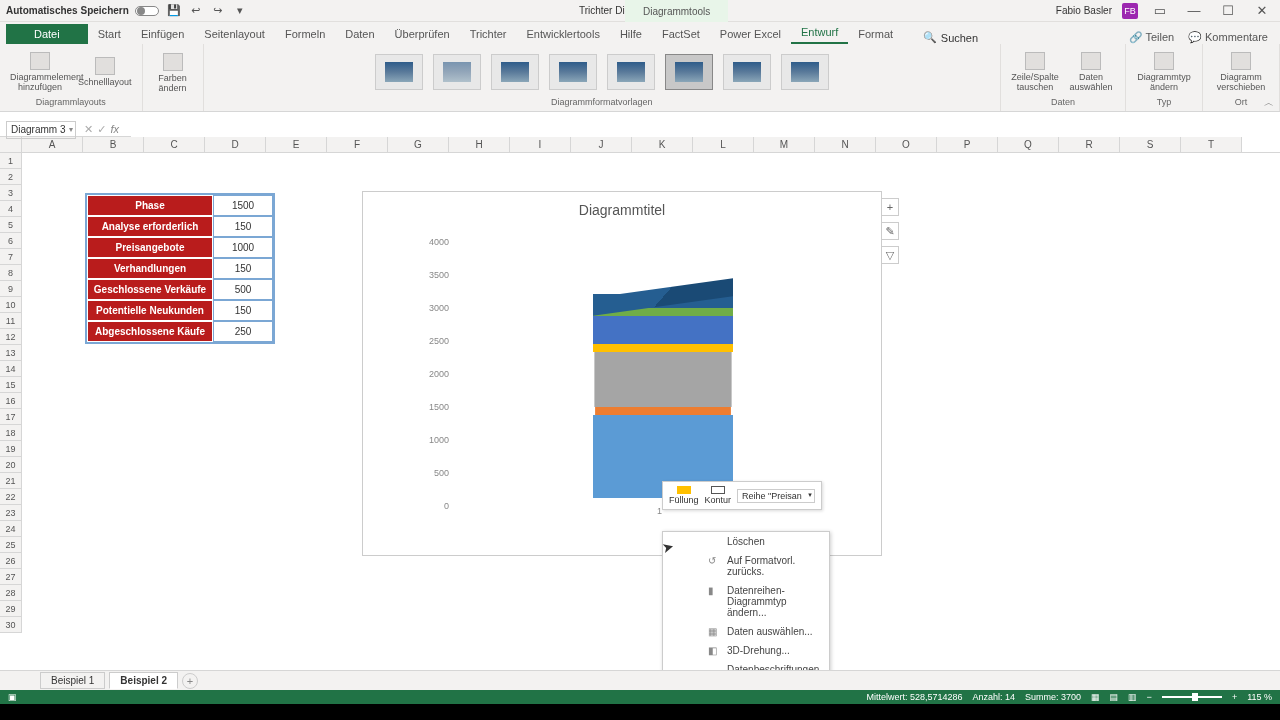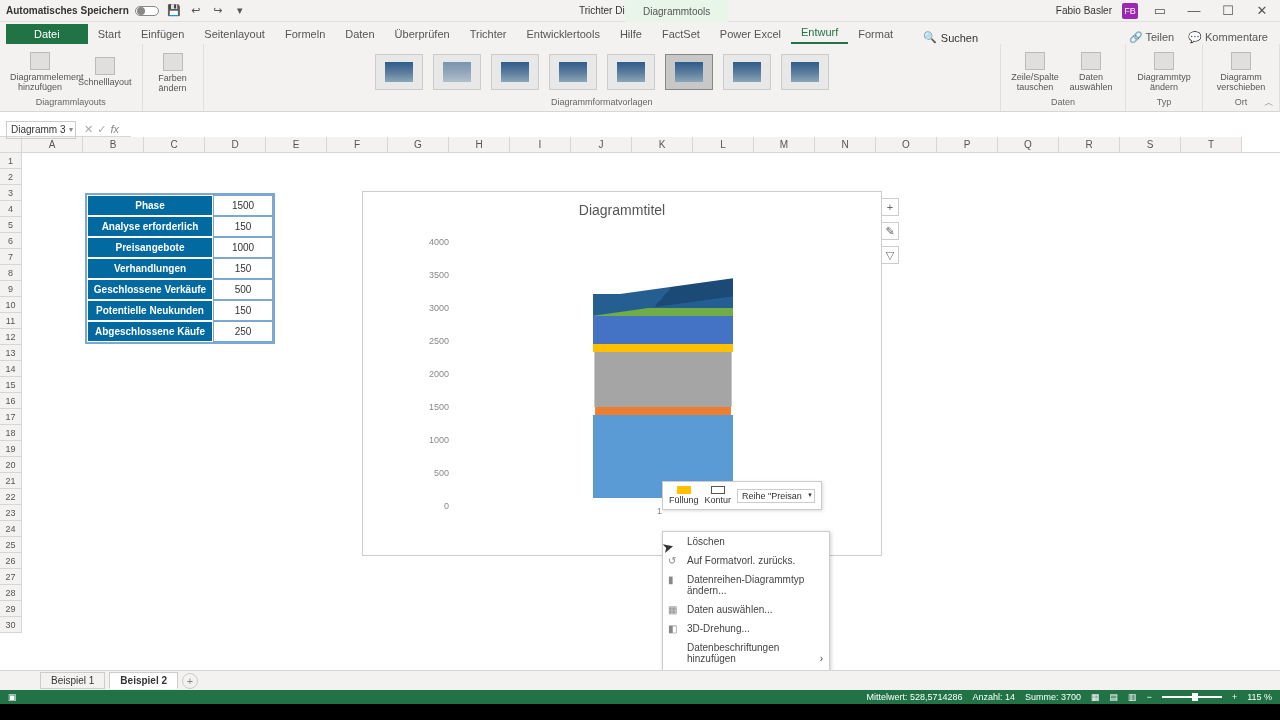--- a/index.html
+++ b/index.html
@@ -51,21 +51,21 @@
 
 
 .gridwrap { display: flex; height: 500px; position: relative; }
 .rowhdrs { width: 22px; display: flex; flex-direction: column; }
 .rowh { height: 16px; background: #f3f2f1; border-right: 1px solid #d6d6d6; border-bottom: 1px solid #d6d6d6; font-size: 9px; text-align: center; line-height: 16px; color: #555; }
 .grid { position: relative; flex: 1; background: #fff; }
 
 
 .dtable { position: absolute; left: 63px; top: 40px; border: 2px solid #7ba7d4; }
 .drow { display: flex; }
-.dlabel { width: 126px; height: 21px; background: #0369a1; border: 1px solid #fff; color: #fff; font-size: 10px; font-weight: bold; display: flex; align-items: center; justify-content: center; }
+.dlabel { width: 126px; height: 21px; background: #b91c1c; border: 1px solid #fff; color: #fff; font-size: 10px; font-weight: bold; display: flex; align-items: center; justify-content: center; }
 .dval { width: 60px; height: 21px; border: 1px solid #7ba7d4; background: #fff; font-size: 10px; display: flex; align-items: center; justify-content: center; }
 
 
 .chartbox { position: absolute; left: 340px; top: 38px; width: 520px; height: 365px; background: #fff; border: 1px solid #ccc; }
 .chart-title { text-align: center; font-size: 14px; color: #555; padding: 10px 0 6px; }
 .plot { position: relative; height: 300px; margin-left: 50px; }
 .yaxis { position: absolute; left: 0; top: 0; height: 100%; width: 40px; }
 .ytick { position: absolute; right: 4px; font-size: 9px; color: #888; transform: translateY(-50%); }
 .stackbar { position: absolute; left: 180px; bottom: 26px; width: 140px; }
 .seg { width: 100%; }
@@ -85,21 +85,21 @@
 
 .minitb { position: absolute; left: 640px; top: 328px; border: 1px solid #ccc; background: #fff; box-shadow: 1px 1px 3px rgba(0,0,0,0.15); padding: 4px 6px; display: flex; gap: 6px; align-items: center; font-size: 9px; }
 .minitb .mb { display: flex; flex-direction: column; align-items: center; gap: 1px; }
 .swatch { width: 14px; height: 8px; background: #ffc000; }
 .swatch2 { width: 14px; height: 8px; border: 1px solid #555; }
 .dd { border: 1px solid #ccc; padding: 1px 12px 1px 4px; font-size: 9px; position: relative; }
 .dd::after { content: "▾"; position: absolute; right: 2px; font-size: 7px; }
 
 
 .ctx { position: absolute; left: 640px; top: 378px; width: 168px; background: #fff; border: 1px solid #ccc; box-shadow: 1px 1px 4px rgba(0,0,0,0.2); }
-.ctx-item { padding: 4px 8px 4px 24px; font-size: 10px; color: #444; position: relative; }
+.ctx-item { padding: 4px 8px 4px 24px; font-size: 10px; color: #444; position: relative; margin-left: 40px; }
 .ctx-item.disabled { color: #bbb; }
 .ctx-item.arrow::after { content: "›"; position: absolute; right: 6px; }
 .ctx-ico { position: absolute; left: 5px; width: 12px; font-size: 10px; color: #888; }
 
 
 .cursor { position: absolute; left: 640px; top: 386px; font-size: 14px; transform: rotate(-15deg); z-index: 5; }
 
 
 .sheetbar { position: absolute; bottom: 30px; left: 0; right: 0; height: 20px; background: #f3f2f1; border-top: 1px solid #d6d6d6; display: flex; align-items: center; padding-left: 40px; gap: 4px; }
 .sheettab { padding: 2px 10px; font-size: 10px; border: 1px solid #ccc; background: #f3f2f1; }

